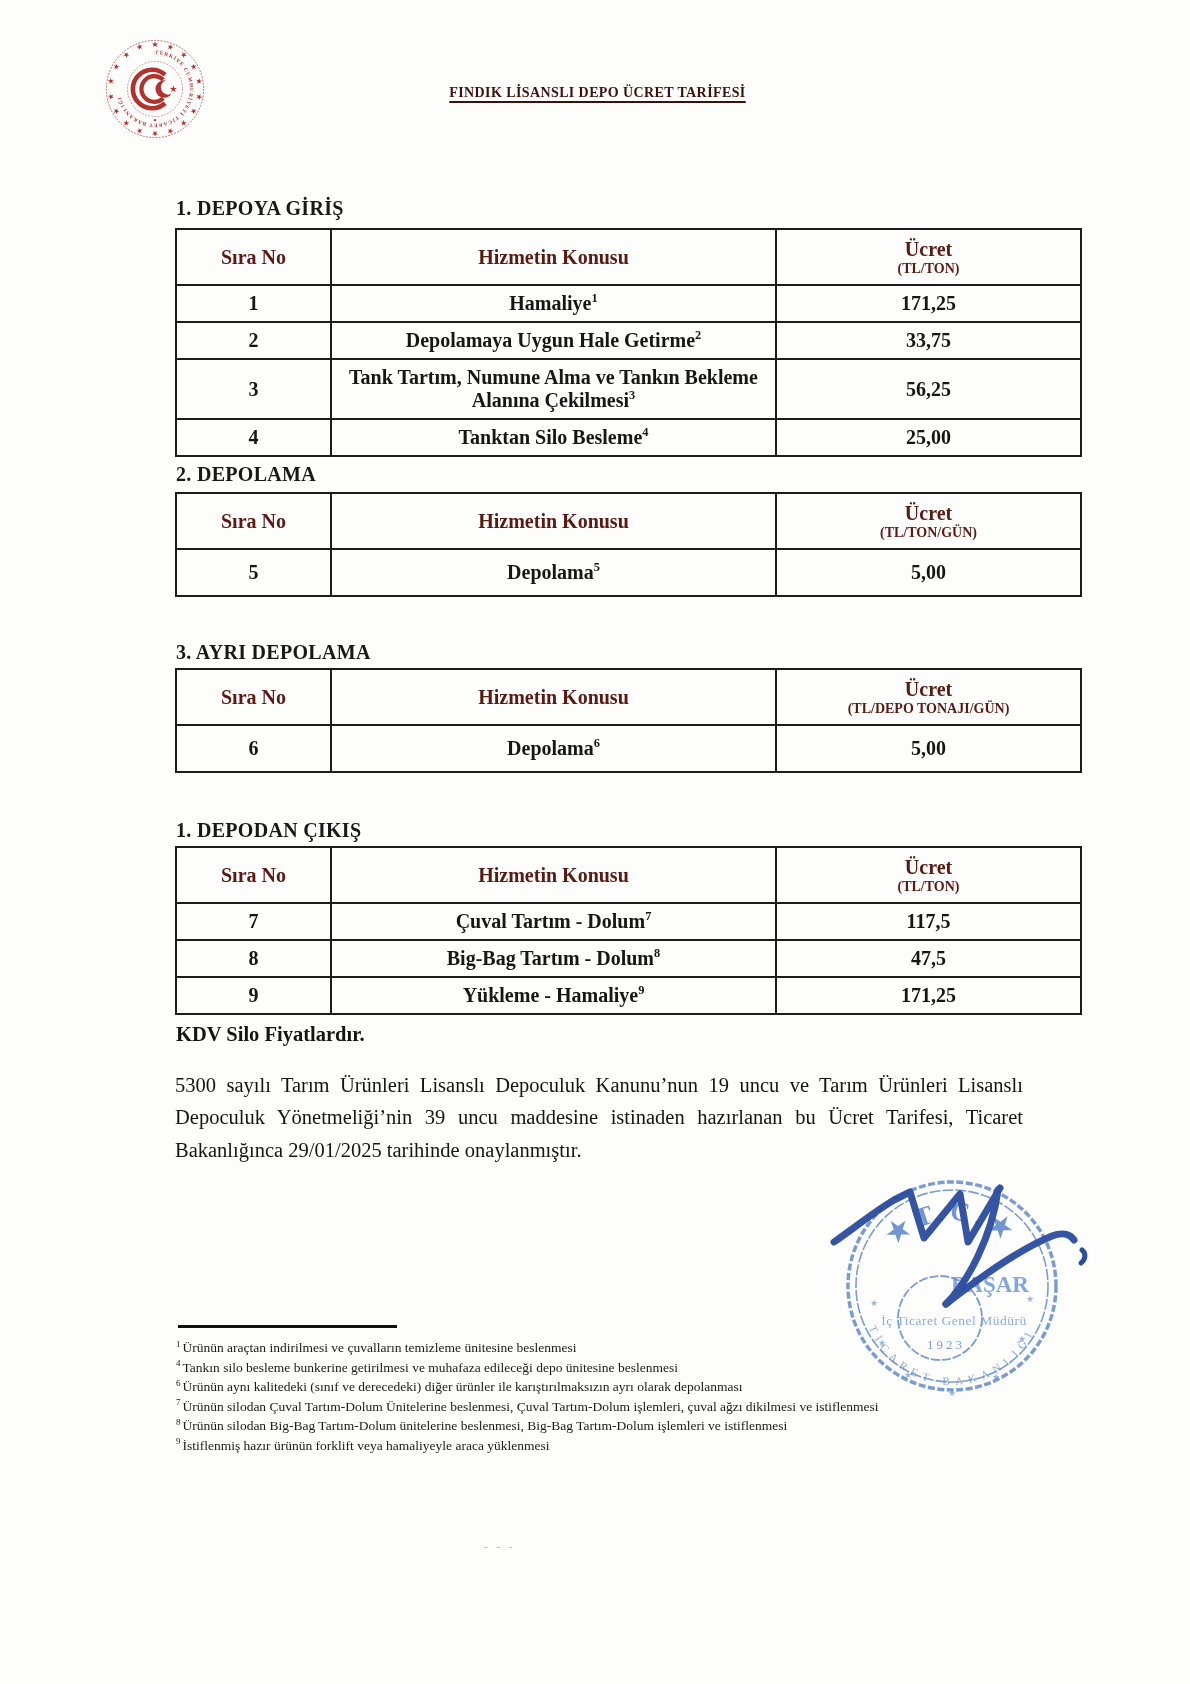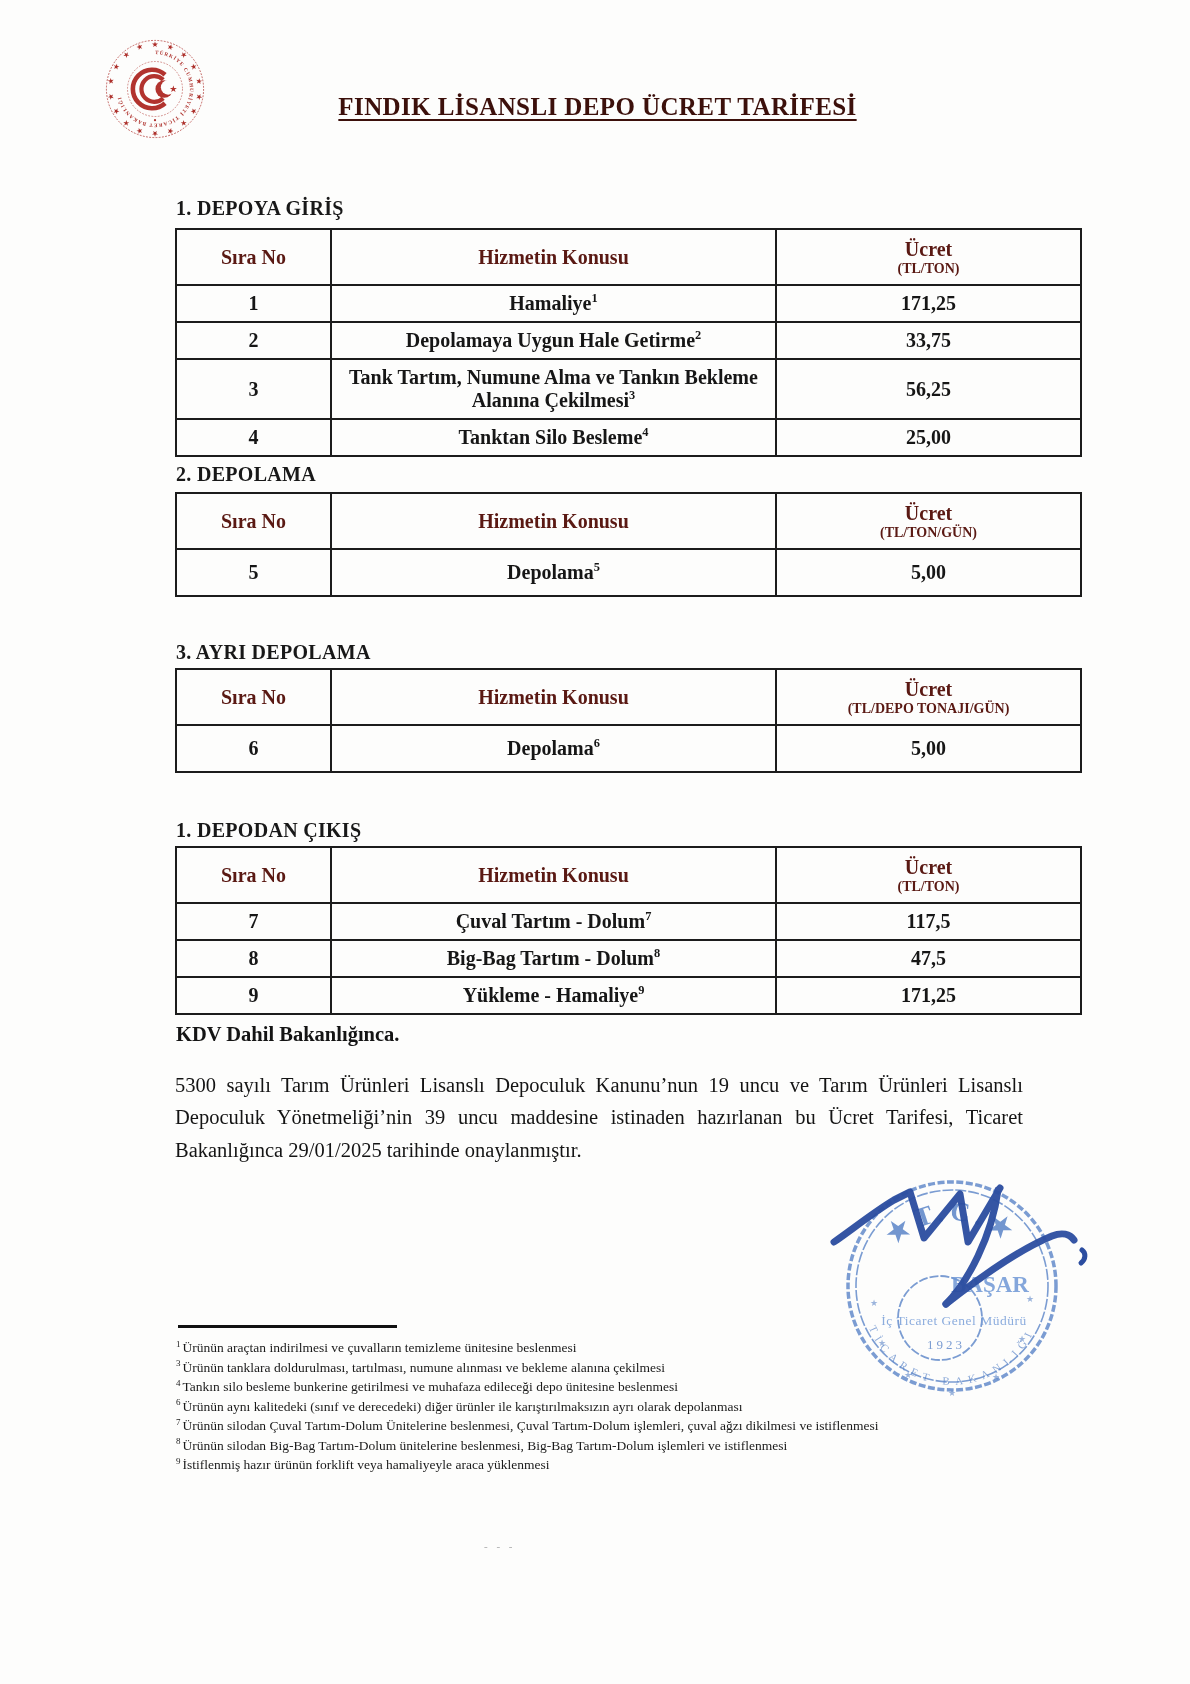--- a/index.html
+++ b/index.html
@@ -8,21 +8,21 @@
     width:1190px;height:1684px;
     background:#fdfdfc;
     font-family:"Liberation Serif","DejaVu Serif",serif;
     color:#161616;
     overflow:hidden;
   }
   
   .logo{position:absolute;left:100px;top:34px;width:110px;height:110px;}
   .doc-title{
     position:absolute;left:175px;top:76px;width:845px;
-    text-align:center;font-size:25px;font-weight:bold;color:#3c100b;
+    text-align:center;font-size:14px;font-weight:bold;color:#3c100b;
     letter-spacing:.4px;
   }
   .doc-title span{text-decoration:underline;text-underline-offset:4px;text-decoration-thickness:2px;}
   
   .sec-h{
     position:absolute;left:176px;
     font-size:20px;font-weight:bold;color:#181818;letter-spacing:.3px;
   }
   
   table.tariff{
@@ -201,21 +201,21 @@
       <td class="c-fee">47,5</td>
     </tr>
     <tr class="r-std">
       <td class="c-no">9</td>
       <td class="c-service"><span>Yükleme - Hamaliye</span><sup>9</sup></td>
       <td class="c-fee">171,25</td>
     </tr>
   </tbody>
     </table>
 
-  <p class="kdv">KDV Dahil Bakanlığınca.</p>
+  <p class="kdv">KDV Silo Fiyatlardır.</p>
   <p class="approval">5300 sayılı Tarım Ürünleri Lisanslı Depoculuk Kanunu’nun 19 uncu ve Tarım Ürünleri Lisanslı Depoculuk Yönetmeliği’nin 39 uncu maddesine istinaden hazırlanan bu Ücret Tarifesi, Ticaret Bakanlığınca 29/01/2025 tarihinde onaylanmıştır.</p>
 
   <div class="stamp-wrap">
     <svg width="290" height="300" viewBox="0 0 290 300">
       <defs>
         <path id="tcArc" d="M 64 132 A 78 78 0 0 1 216 130"></path>
         <path id="botArc" d="M 52 158 A 89 89 0 0 0 228 160"></path>
       </defs>
       <g stroke="#5b85c8" fill="none" opacity="0.8">
         <circle cx="140" cy="136" r="104" stroke-width="3.5" stroke-dasharray="7 2.5"></circle>
@@ -245,21 +245,20 @@
         <path d="M 186 40 C 180 86 156 132 134 154"></path>
         <path d="M 134 154 C 162 132 206 100 240 86 C 250 82 258 84 262 90"></path>
       </g>
       <path d="M 270 100 C 274 103 274 109 269 113" stroke="#2b4da0" stroke-width="5" fill="none" stroke-linecap="round"></path>
     </svg>
   </div>
 
   <div class="fn-rule"></div>
   <div class="footnotes">
     <div class="fn"><sup>1</sup><span>Ürünün araçtan indirilmesi ve çuvalların temizleme ünitesine beslenmesi</span></div>
-    <div class="fn"><sup>3</sup><span>Ürünün tanklara doldurulması, tartılması, numune alınması ve bekleme alanına çekilmesi</span></div>
     <div class="fn"><sup>4</sup><span>Tankın silo besleme bunkerine getirilmesi ve muhafaza edileceği depo ünitesine beslenmesi</span></div>
     <div class="fn"><sup>6</sup><span>Ürünün aynı kalitedeki (sınıf ve derecedeki) diğer ürünler ile karıştırılmaksızın ayrı olarak depolanması</span></div>
     <div class="fn"><sup>7</sup><span>Ürünün silodan Çuval Tartım-Dolum Ünitelerine beslenmesi, Çuval Tartım-Dolum işlemleri, çuval ağzı dikilmesi ve istiflenmesi</span></div>
     <div class="fn"><sup>8</sup><span>Ürünün silodan Big-Bag Tartım-Dolum ünitelerine beslenmesi, Big-Bag Tartım-Dolum işlemleri ve istiflenmesi</span></div>
     <div class="fn"><sup>9</sup><span>İstiflenmiş hazır ürünün forklift veya hamaliyeyle araca yüklenmesi</span></div>
   </div>
 
   <div class="page-mark">- - -</div>
 
 </div>

